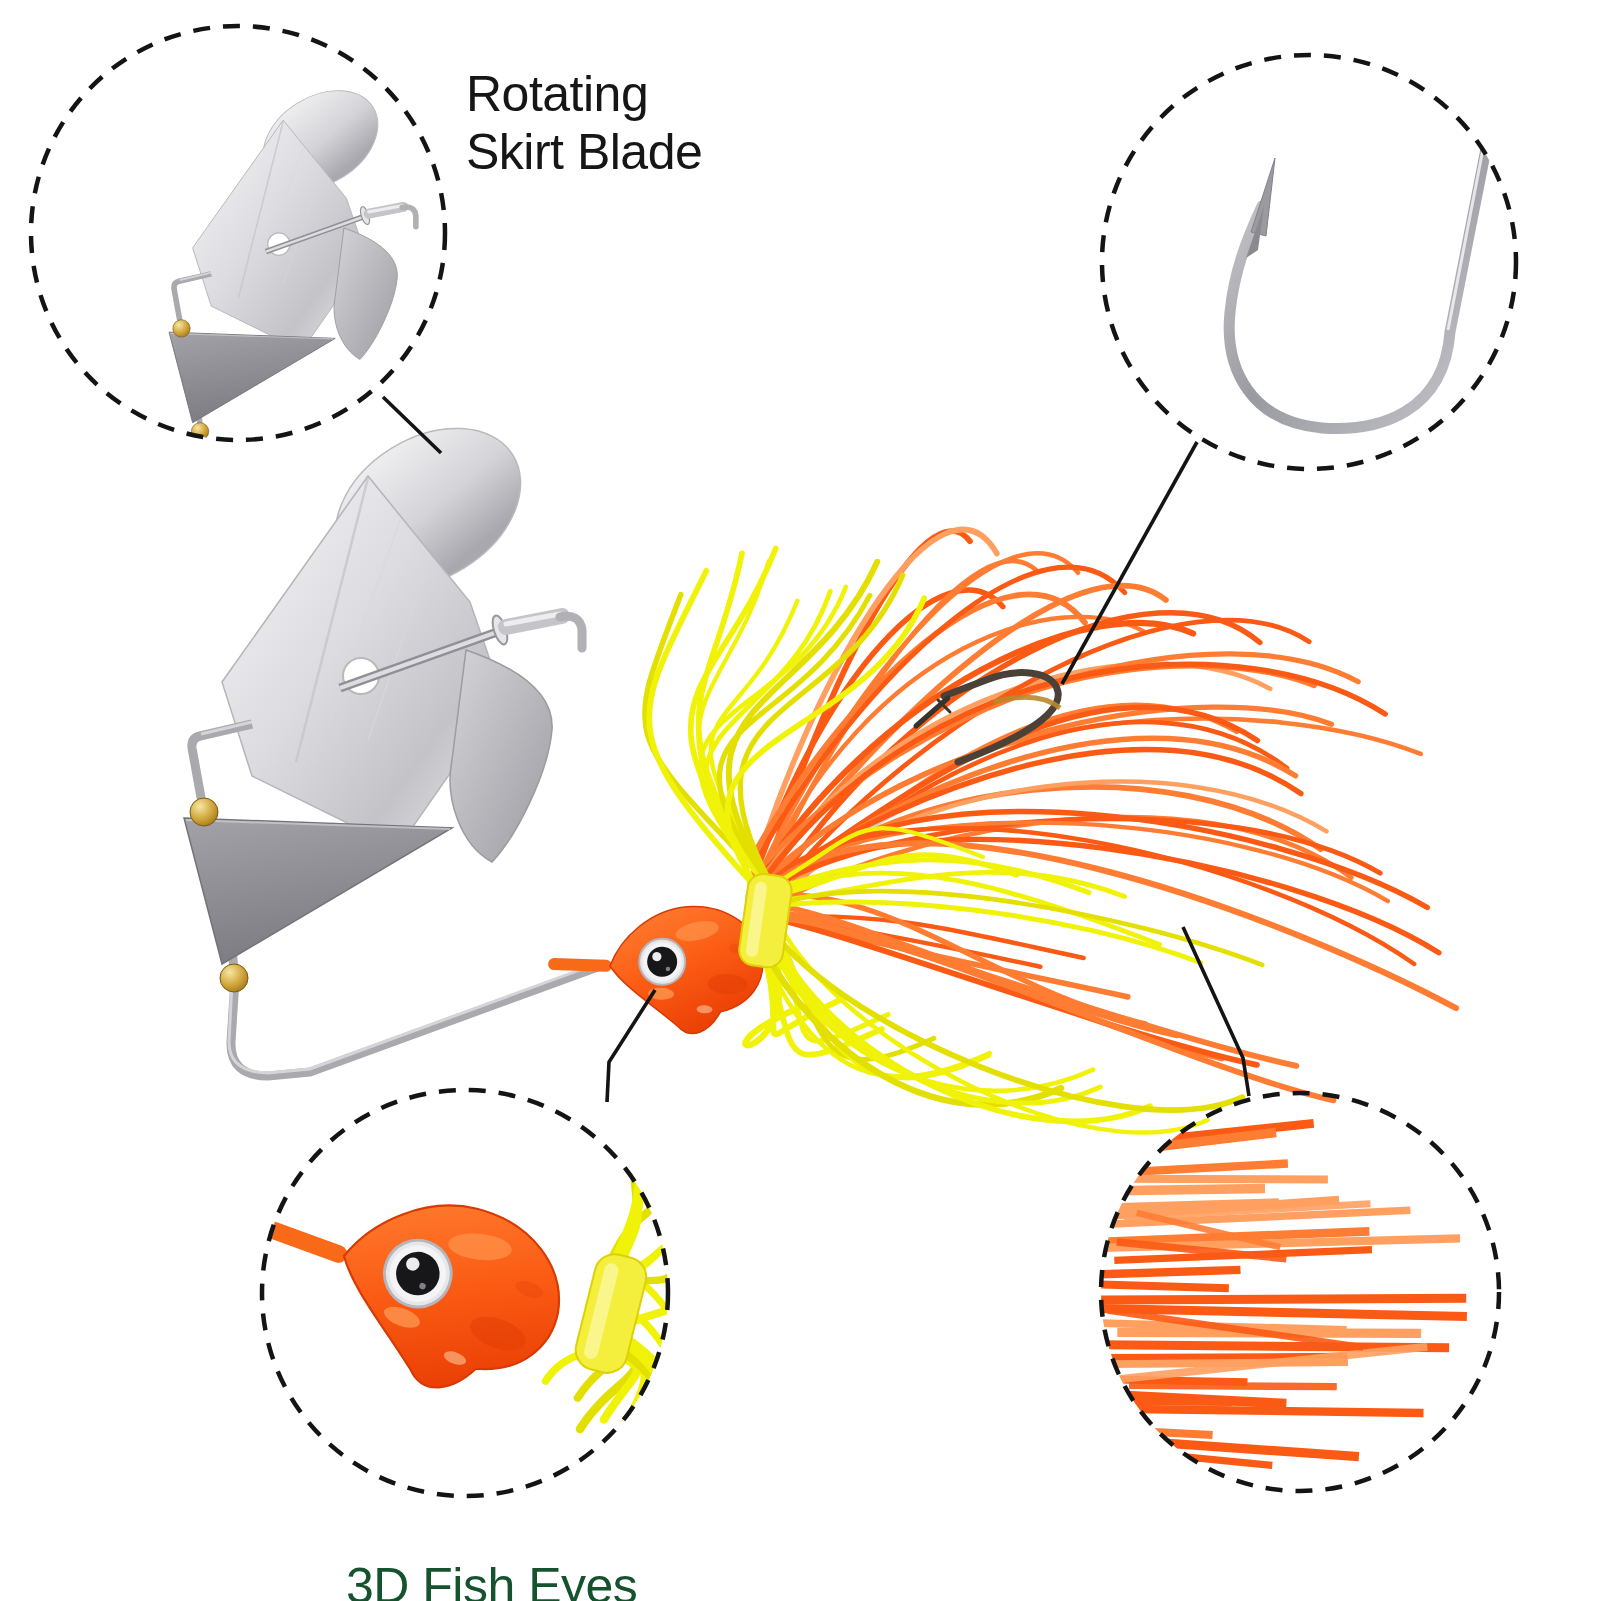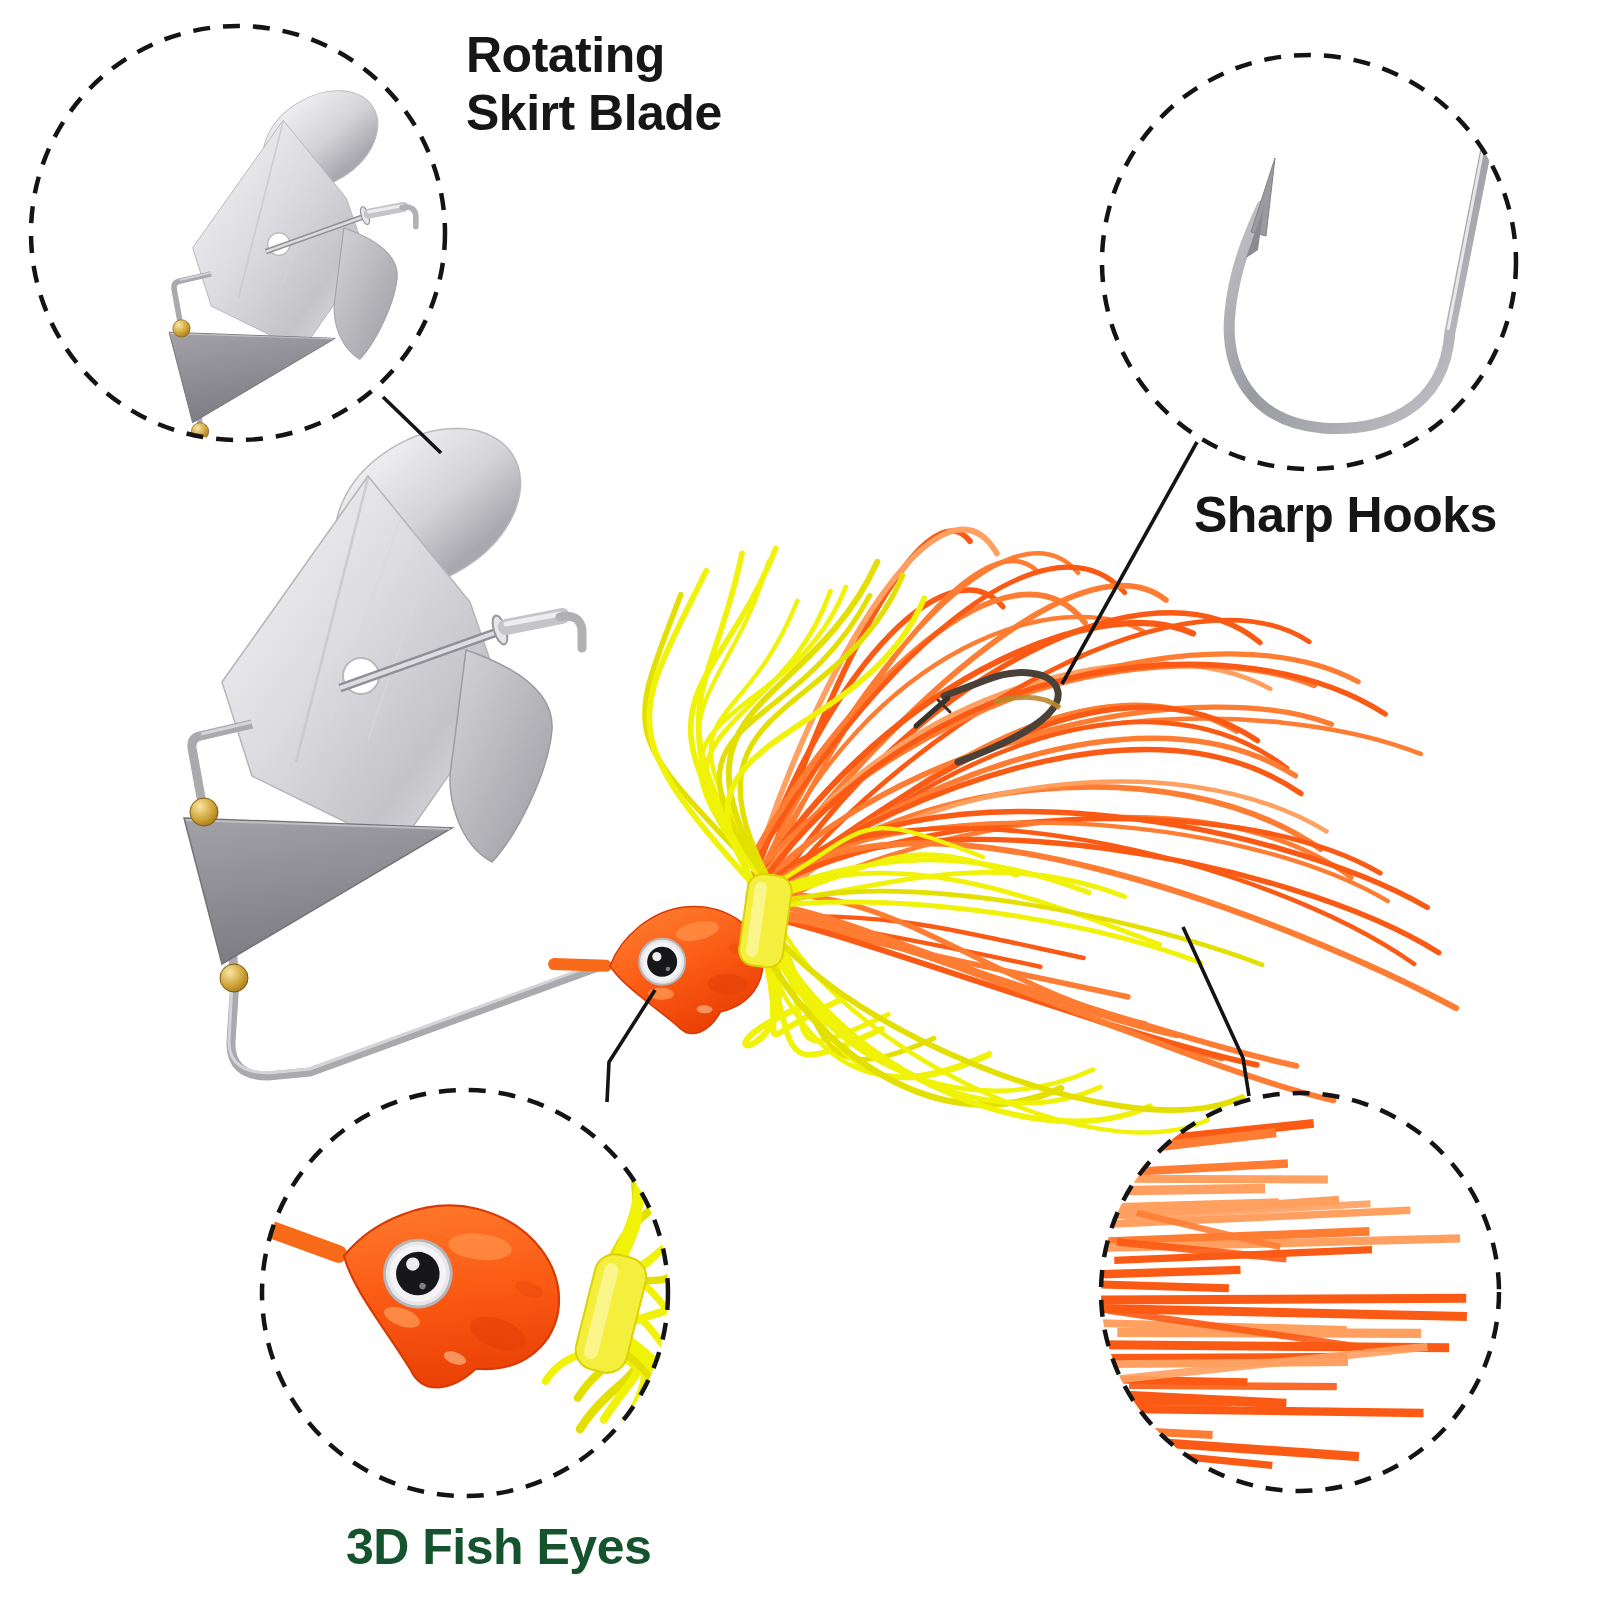--- a/index.html
+++ b/index.html
@@ -1,19 +1,19 @@
 <!DOCTYPE html>
 <html><head>
 <meta charset="utf-8">
 <style>
   html,body{margin:0;padding:0;background:#ffffff;}
   .stage{position:relative;width:1601px;height:1601px;background:#ffffff;overflow:hidden;
          font-family:"Liberation Sans", sans-serif;}
   .scene{position:absolute;left:0;top:0;}
-  .label{position:absolute;font-weight:700;color:#161616;letter-spacing:-0.5px;white-space:nowrap;}
+  .label{position:absolute;font-weight:400;color:#161616;letter-spacing:-0.5px;white-space:nowrap;margin-top:39px;}
   .label-2line{line-height:58px;font-size:50px;}
   .label-1line{font-size:50px;line-height:52px;}
 </style>
 </head>
 <body>
 
 <div class="stage">
 
 <svg id="scene" class="scene" width="1601" height="1601" viewBox="0 0 1601 1601">
   <defs>
@@ -303,16 +303,15 @@
     <path d="M 1197,442 L 1062,684"></path>
     <path d="M 655,990 L 609,1062 L 607,1102"></path>
     <path d="M 1183,927 L 1243,1058 L 1249,1096"></path>
   </g>
 </svg>
 
 <div class="label label-2line" style="left: 466px; top: 26px; color: rgb(22, 22, 22);">
   <div>Rotating</div>
   <div>Skirt Blade</div>
 </div>
-<div class="label label-1line" style="left: 1194px; top: 489px; color: rgb(22, 22, 22);">Sharp Hooks</div>
 <div class="label label-1line" style="left: 346px; top: 1521px; color: #14532d;">3D Fish Eyes</div>
 
 </div>
 
 </body></html>

